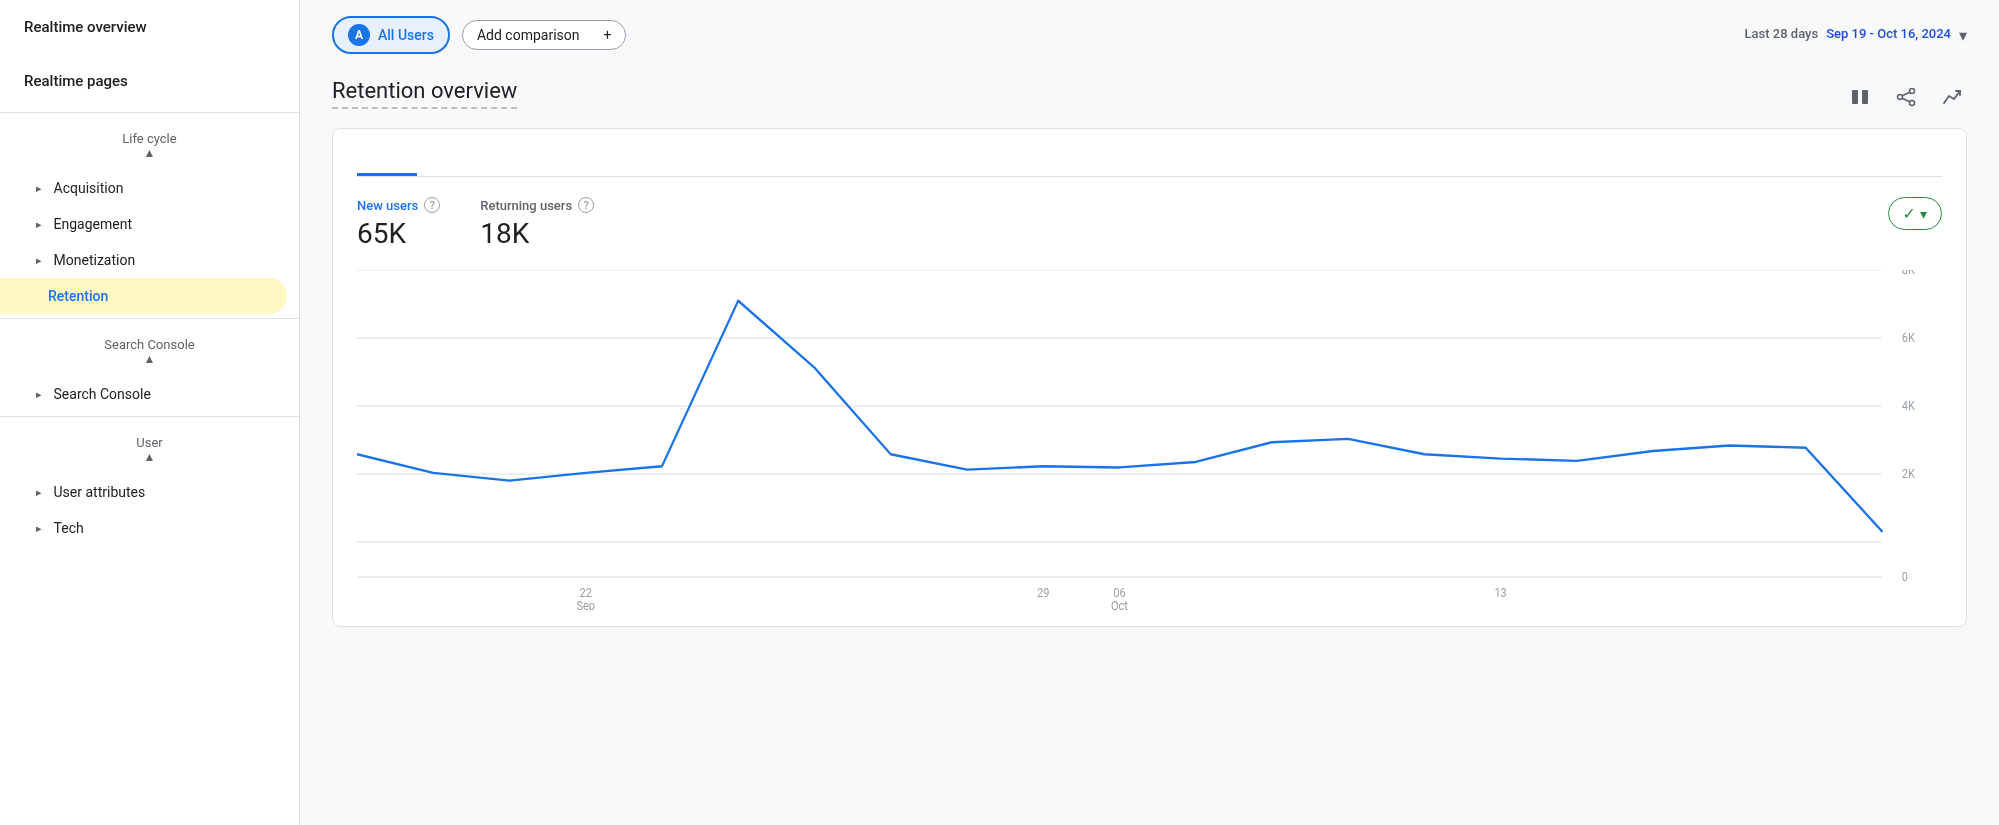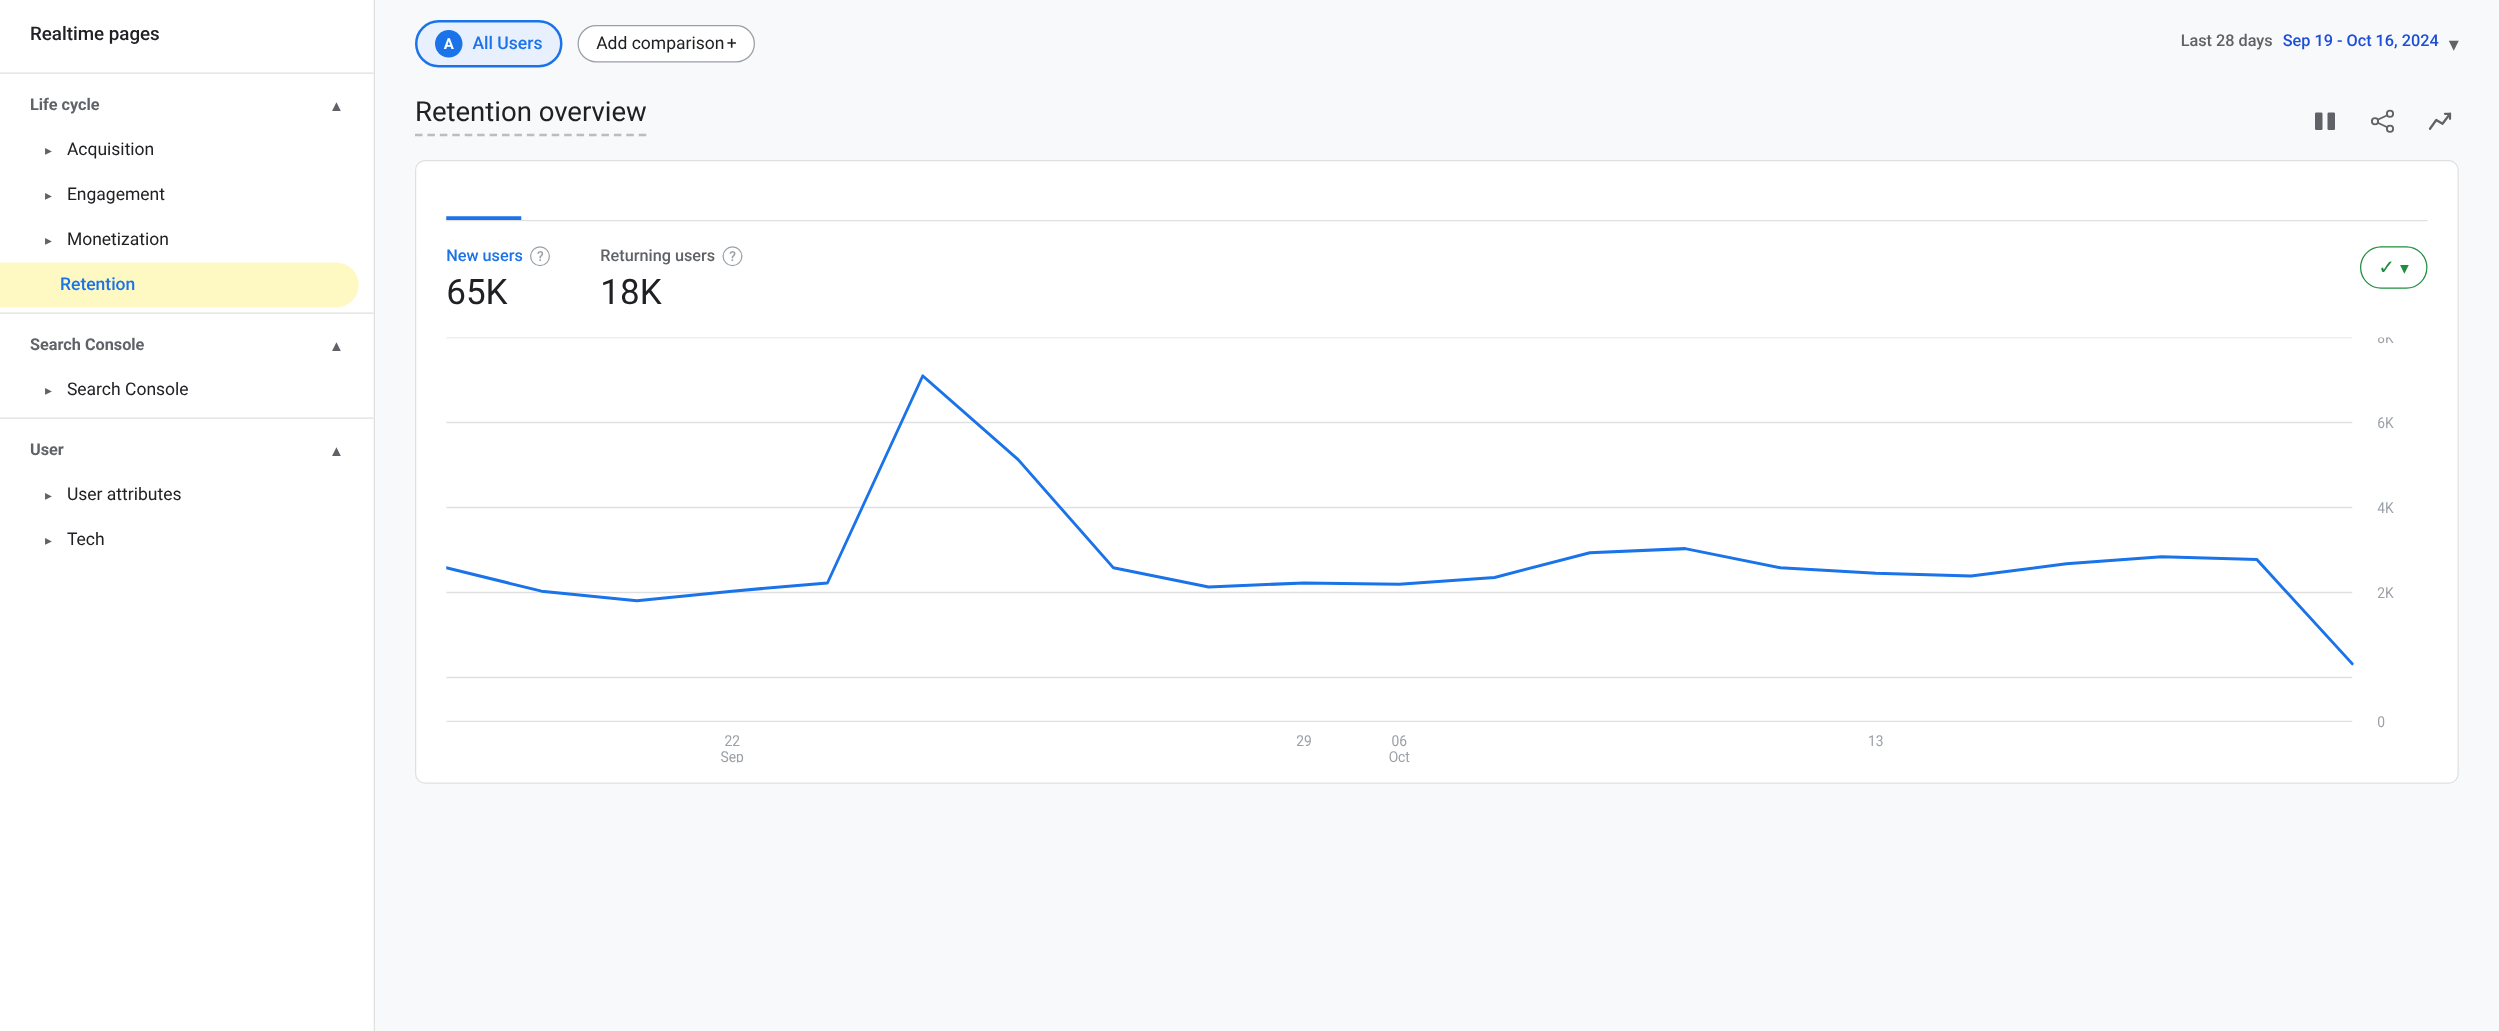--- a/index.html
+++ b/index.html
@@ -37,22 +37,23 @@
       border-top: 1px solid #e0e0e0;
       margin: 4px 0;
     }
     .sidebar-section-header {
       display: flex;
       align-items: center;
       justify-content: space-between;
       padding: 14px 24px 10px 24px;
       font-size: 13px;
       color: #5f6368;
-      font-weight: 700;
-      cursor: pointer;
+      font-weight: 400;
+      cursor: pointer;
+      flex-direction: column;
     }
     .chevron-icon {
       font-size: 12px;
       color: #5f6368;
     }
     .sidebar-nav-item {
       display: flex;
       align-items: center;
       padding: 10px 24px 10px 36px;
       font-size: 14px;
@@ -116,21 +117,21 @@
       color: #fff;
       font-size: 12px;
       font-weight: 700;
       display: flex;
       align-items: center;
       justify-content: center;
     }
     .add-comparison-chip {
       display: flex;
       align-items: center;
-      gap: 2px;
+      gap: 24px;
       border: 1.5px solid #9aa0a6;
       border-radius: 24px;
       padding: 6px 14px;
       font-size: 14px;
       color: #202124;
       cursor: pointer;
       background: #fff;
     }
     .topbar-right {
       display: flex;
@@ -291,20 +292,21 @@
     .chart-svg {
       width: 100%;
       height: 100%;
     }
   </style>
 </head>
 <body>
 
 <nav class="sidebar">
 
+  <div class="sidebar-item-top">Realtime overview</div>
   <div class="sidebar-item-top">Realtime pages</div>
 
   <hr class="sidebar-divider">
 
   <div class="sidebar-section-header">
     <span>Life cycle</span>
     <span class="chevron-icon">▲</span>
   </div>
   <div class="sidebar-nav-item">
     <span class="expand-arrow">▸</span>

